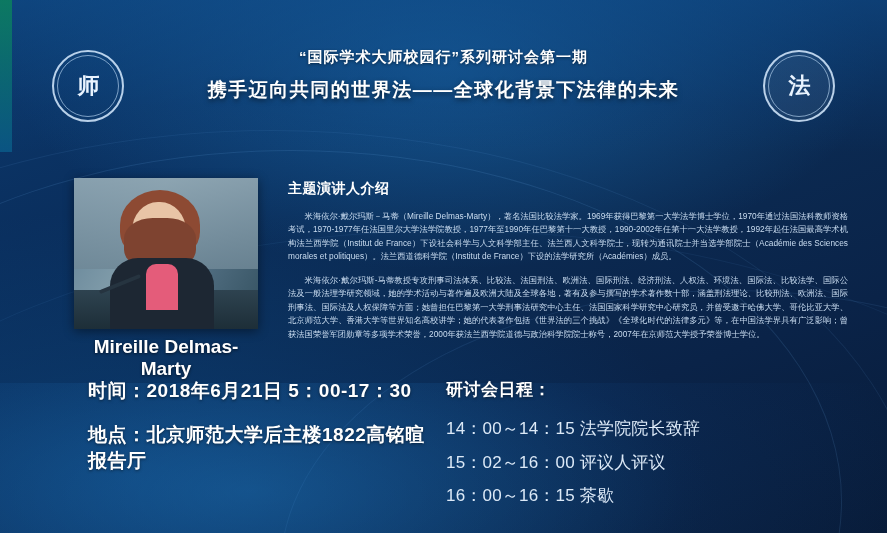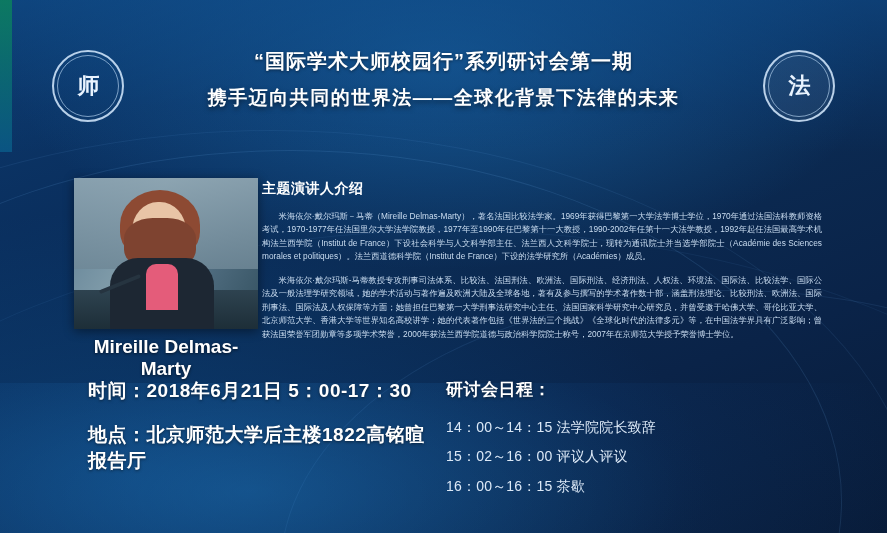--- a/index.html
+++ b/index.html
@@ -91,21 +91,21 @@
   }
   .title-block {
     position: absolute;
     left: 140px;
     right: 140px;
     top: 48px;
     text-align: center;
   }
   .subtitle {
     color: #ffffff;
-    font-size: 20px;
+    font-size: 15px;
     font-weight: bold;
     letter-spacing: 1px;
     text-shadow: 0 1px 3px rgba(0,0,0,.5);
     margin-bottom: 10px;
   }
   .main-title {
     color: #ffffff;
     font-size: 19px;
     font-weight: bold;
     letter-spacing: 1.5px;
@@ -190,21 +190,21 @@
     text-align: center;
     color: #ffffff;
     font-size: 19px;
     font-weight: bold;
     text-shadow: 0 1px 3px rgba(0,0,0,.6);
   }
 
   
   .bio {
     position: absolute;
-    left: 262px;
+    left: 288px;
     top: 180px;
     width: 560px;
   }
   .bio-heading {
     color: #ffffff;
     font-size: 14px;
     font-weight: bold;
     margin-bottom: 12px;
     letter-spacing: .5px;
   }
@@ -241,21 +241,21 @@
   .agenda-title {
     color: #ffffff;
     font-size: 17px;
     font-weight: bold;
     margin-bottom: 16px;
     letter-spacing: .5px;
     text-shadow: 0 1px 3px rgba(0,0,0,.5);
   }
   .agenda-item {
     color: #dce9f7;
-    font-size: 14px;
+    font-size: 17px;
     line-height: 1.45;
     margin-bottom: 9px;
     letter-spacing: .2px;
   }
 </style>
 </head>
 <body>
 
 <div class="poster">
 

